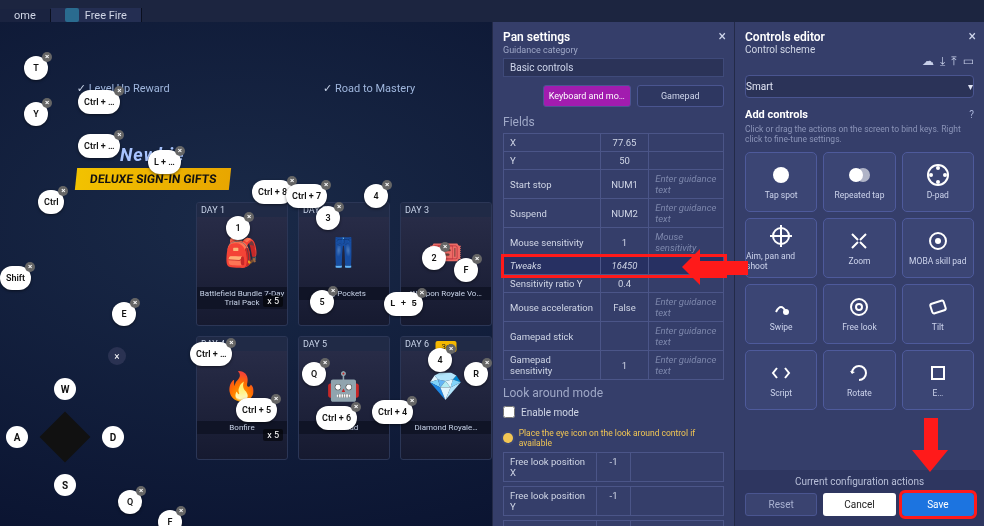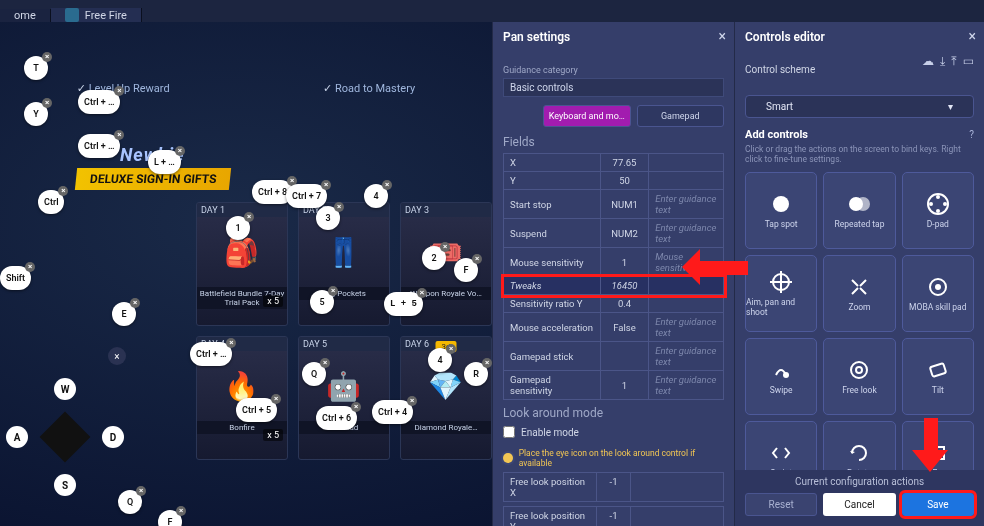--- a/index.html
+++ b/index.html
@@ -36,21 +36,21 @@
 .key-close { position:absolute; left:108px; top:325px; width:18px; height:18px; background:#2a3252; color:#fff; border-radius:50%; display:flex; align-items:center; justify-content:center; font-size:10px; }
 
 
 .dpad { position: absolute; left: 10px; bottom: 34px; width: 110px; height: 110px; }
 .dpad .dia { position:absolute; left:50%; top:50%; width:36px; height:36px; background:#111; transform: translate(-50%,-50%) rotate(45deg); }
 .dpad .k { position:absolute; background:#fff; color:#111; width:22px; height:22px; border-radius:999px; display:flex; align-items:center; justify-content:center; font-size:10px; font-weight:700; }
 .dpad .k.w{top:-4px;left:44px}.dpad .k.a{left:-4px;top:44px}.dpad .k.s{bottom:-4px;left:44px}.dpad .k.d{right:-4px;top:44px}
 
 
 .pan { width: 242px; background: #353e6a; border-left: 1px solid #232a48; padding: 8px 10px; font-size: 10px; color: #d0d6e6; position: relative; overflow:hidden; }
-.pan h3, .ctrl h3 { font-size: 12px; font-weight: 600; color: #fff; margin-bottom: 20px; }
+.pan h3, .ctrl h3 { font-size: 12px; font-weight: 600; color: #fff; margin-bottom: 0; }
 .close-x { position: absolute; top: 6px; right: 8px; color: #cfd6eb; font-size: 14px; cursor: pointer; }
 .pan label.sub { font-size: 9px; color: #9fa8c7; }
 .pan .guid { width: 100%; background: #2b3358; border: 1px solid #3f4a7a; color: #cfd6eb; font-size: 10px; padding: 3px 6px; margin: 3px 0 8px 0; }
 .seg { display:flex; gap:6px; margin-bottom: 8px; }
 .seg button { flex:1; font-size:9px; padding:5px 4px; border:1px solid #4a5590; background:#2e3761; color:#cfd6eb; border-radius:3px; cursor:pointer; }
 .seg button.active { background:#a21caf; color:#fff;margin-left:40px; }
 .sect { font-size:12px; color:#9fa8c7; margin: 6px 0 4px 0; }
 table.fields { width: 100%; border-collapse: collapse; }
 table.fields td { border: 1px solid #4b5588; padding: 3px 6px; font-size: 9.5px; text-align: center; }
 table.fields td:first-child { text-align: left; width: 44%; }
@@ -67,25 +67,25 @@
 .eye-note .dot { width:10px;height:10px;border-radius:50%;background:#f2c654;box-shadow:0 0 0 2px #3b4574; }
 .lookrow { display:flex; border:1px solid #4b5588; margin-top:4px; }
 .lookrow > div { padding:3px 6px; font-size:9.5px; }
 .lookrow > div:first-child { flex:1; }
 .lookrow > div:nth-child(2) { width:34px; text-align:center; border-left:1px solid #4b5588; }
 .lookrow > div.ph { flex:1; border-left:1px solid #4b5588; color:#7e88ad; font-style:italic; }
 
 
 .ctrl { width: 250px; background: #353e6a; border-left: 1px solid #232a48; padding: 8px 10px; font-size: 10px; color: #d0d6e6; position:relative; overflow:hidden; }
 .toolicons { position:absolute; top:32px; right:10px; display:flex; gap:6px; color:#c7cfe8; font-size:12px; }
-.scheme { width:100%; background:#2b3358; border:1px solid #4a5590; color:#e2e6f5; font-size:10px; padding:5px 20px; border-radius:4px; display:flex; justify-content:space-between; align-items:flex-start; margin-top:20px; cursor:pointer; }
+.scheme { width:100%; background:#2b3358; border:1px solid #4a5590; color:#e2e6f5; font-size:10px; padding:5px 0; border-radius:4px; display:flex; justify-content:space-between; align-items:flex-start; margin-top:20px; cursor:pointer; }
 .hint { font-size:8.5px; color:#8b94b8; margin:3px 0 8px 0; }
 .addhdr { display:flex; justify-content:space-between; align-items:center; margin-top:10px; }
 .grid3 { display:grid; grid-template-columns: repeat(3, 1fr); gap:6px; margin-top:6px; }
-.tile { background:#3b4574; border:1px solid #4e5a9b; border-radius:5px; height:77px; display:flex; flex-direction:column; align-items:center; justify-content:center; gap:4px; cursor:pointer; }
+.tile { background:#3b4574; border:1px solid #4e5a9b; border-radius:5px; height:60px; display:flex; flex-direction:column; align-items:center; justify-content:center; gap:4px; cursor:pointer; }
 .tile .ico { width:22px; height:22px; display:flex; align-items:center; justify-content:center; }
 .tile .t { font-size:8.5px; color:#cdd4ec; }
 svg { display:block; }
 .cfg-actions { position:absolute; left:0; right:0; bottom:0; padding:6px 10px 10px 10px; background:#2e3660; }
 .cfg-actions .hdr { text-align:center; font-size:10px; color:#b8bfd8; margin-bottom:6px; }
 .btnrow { display:flex; gap:6px; }
 .btnrow button { flex:1; font-size:10px; padding:5px 0; border-radius:3px; border:1px solid transparent; cursor:pointer; }
 .btnrow .reset { background:#3a4370; color:#a8b0d0; border-color:#4a5590; }
 .btnrow .cancel { background:#fff; color:#222; }
 .btnrow .save { background:#1c74e0; color:#fff; }

